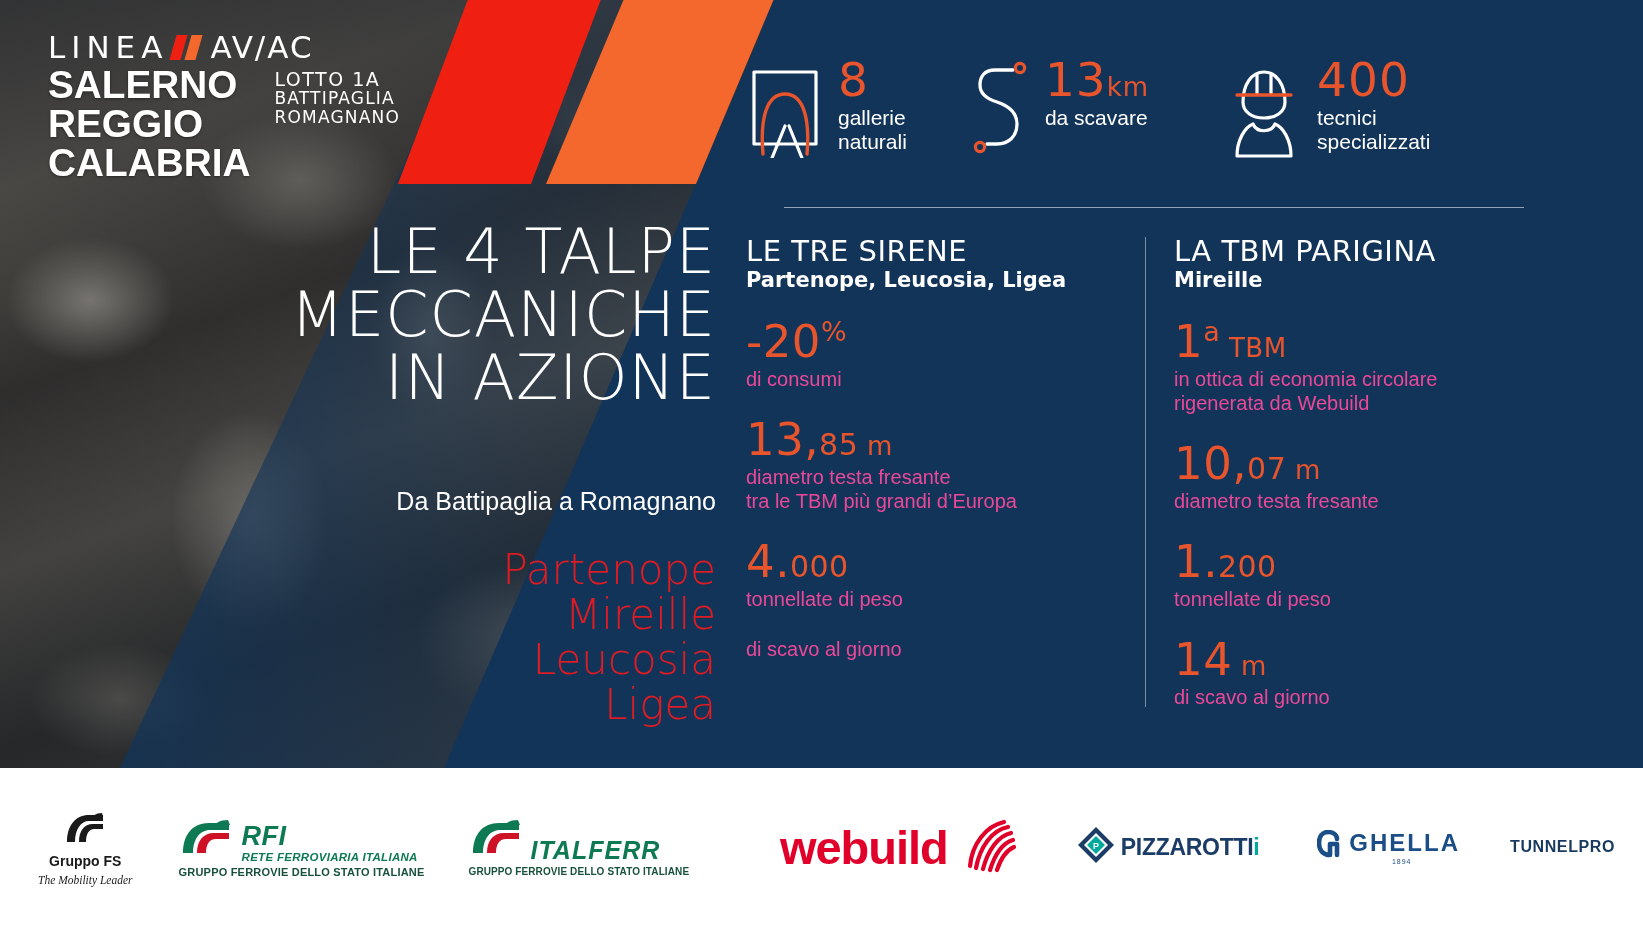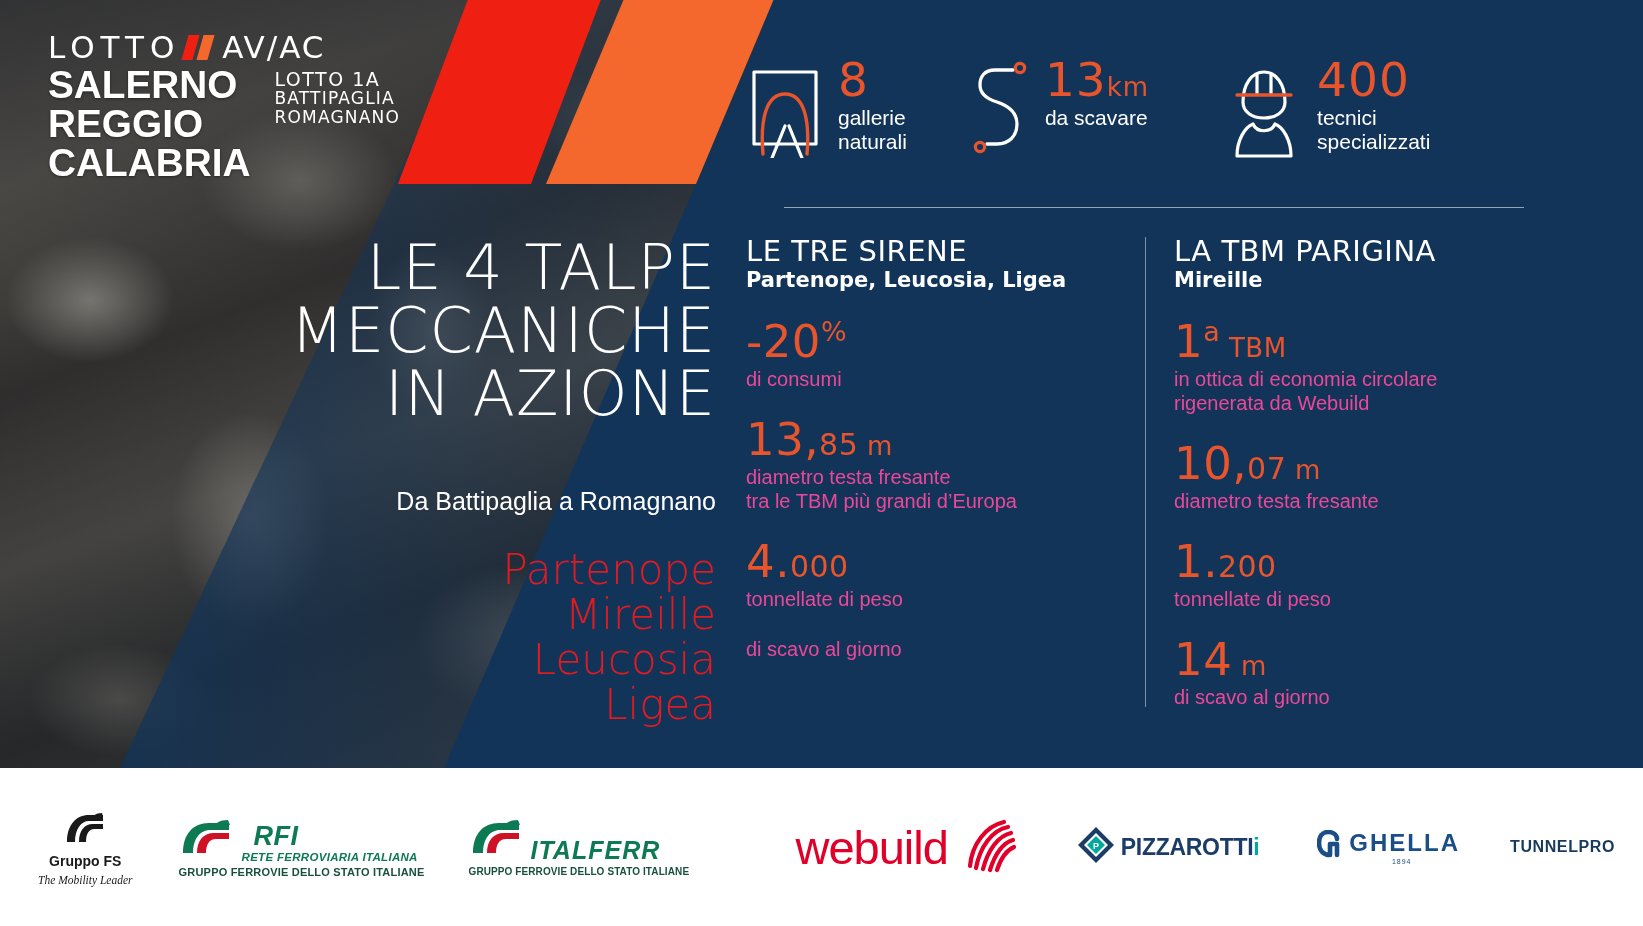--- a/index.html
+++ b/index.html
@@ -105,21 +105,21 @@
   .stat .cap { font-size: 21px; line-height: 1.12; margin-top: 5px; color: #fff; }
   .stat-1 { margin-right: 62px; }
   .stat-2 { margin-right: 76px; }
 
   
   .hr { position: absolute; left: 784px; top: 207px; width: 740px; height: 1px; background: rgba(255,255,255,.55); }
   .vr { position: absolute; left: 1145px; top: 237px; width: 1px; height: 470px; background: rgba(255,255,255,.45); }
 
   
   .headline {
-    position: absolute; left: 0px; top: 236px; width: 716px; text-align: right;
+    position: absolute; left: 0px; top: 220px; width: 716px; text-align: right;
     color: #fff; font-family: "DejaVu Sans", sans-serif; font-weight: 300;
     font-size: 62px; line-height: 1.02; letter-spacing: 1px;
   }
   .headline div { white-space: nowrap; }
   .subhead {
     position: absolute; left: 0px; top: 487px; width: 716px; text-align: right;
     color: #fff; font-size: 25px; font-family: "Liberation Sans", sans-serif; font-weight: 400;
   }
   .names {
     position: absolute; left: 0px; top: 548px; width: 716px; text-align: right;
@@ -156,30 +156,30 @@
 
   .lg { display: flex; align-items: center; }
 
   .fsgroup { text-align: center; margin-right: 46px; }
   .fsgroup .nm { font-size: 14px; font-weight: 700; color: #1a1a1a; margin-top: 6px; }
   .fsgroup .tag { font-size: 11.5px; color: #1a1a1a; margin-top: 5px; font-family: "Liberation Serif", serif; font-style: italic; }
 
   .rfi { margin-right: 44px; }
   .rfi-top { display: flex; align-items: flex-end; }
   .rfi-words { margin-left: 7px; }
-  .rfi-words .big { font-size: 27px; font-weight: 700; font-style: italic; color: #0d7a53; line-height: .95; letter-spacing: .5px; margin-left: 12px; }
+  .rfi-words .big { font-size: 27px; font-weight: 700; font-style: italic; color: #0d7a53; line-height: .95; letter-spacing: .5px; }
   .rfi-words .mid { font-size: 11.5px; font-weight: 700; font-style: italic; color: #0d7a53; letter-spacing: .3px; margin-top: 1px; }
   .rfi-bot { font-size: 11px; font-weight: 700; color: #17513c; letter-spacing: .2px; margin-top: 3px; }
 
   .italferr-words { margin-left: 6px; }
   .italferr-words .big { font-size: 25px; font-weight: 700; font-style: italic; color: #0d7a53; line-height: .95; letter-spacing: 1px; }
   .italferr-bot { font-size: 10px; font-weight: 700; color: #17513c; letter-spacing: .1px; margin-top: 3px; }
 
   .webuild { display: flex; align-items: center; margin-right: 58px; }
-  .webuild .wtxt { font-size: 47px; font-weight: 400; color: #e1002a; letter-spacing: -1px; line-height: 1; }
+  .webuild .wtxt { font-size: 47px; font-weight: 700; color: #e1002a; letter-spacing: -1px; line-height: 1; }
   .webuild .wmark { margin-left: 8px; }
 
   .pizz { display: flex; align-items: center; margin-right: 58px; }
   .pizz .ptxt { font-size: 23px; font-weight: 800; color: #1b3c66; letter-spacing: -.3px; margin-left: 5px; }
   .pizz .ptxt .dot { color: #00a99d; }
 
   .ghella { display: flex; align-items: center; margin-right: 50px; }
   .ghella .gtxt { font-size: 24px; font-weight: 700; color: #1b4d86; letter-spacing: 2px; margin-left: 6px; }
   .ghella .gyear { font-size: 7px; color: #1b4d86; letter-spacing: 1px; text-align: center; margin-top: 1px; }
 
@@ -195,21 +195,21 @@
     <div class="photo"></div>
     <div class="photo-dark"></div>
     <div class="navy"></div>
     <div class="navy-soft"></div>
 
     <div class="stripe stripe-red"></div>
     <div class="stripe stripe-orange"></div>
 
     <div class="logo">
       <div class="logo-row1">
-        <span class="logo-linea">LOTTO</span>
+        <span class="logo-linea">LINEA</span>
         <span class="logo-slash">
           <i class="r"></i>
             <i class="o"></i>
         </span>
         <span class="logo-avac">AV/AC</span>
       </div>
       <div class="logo-row2">
         <div>
           <div class="logo-city">SALERNO</div>
           <div class="logo-city">REGGIO CALABRIA</div>

